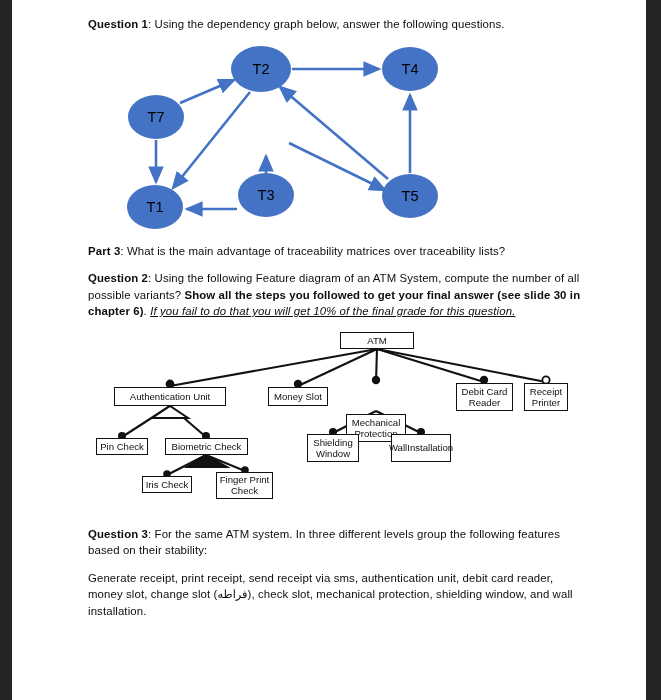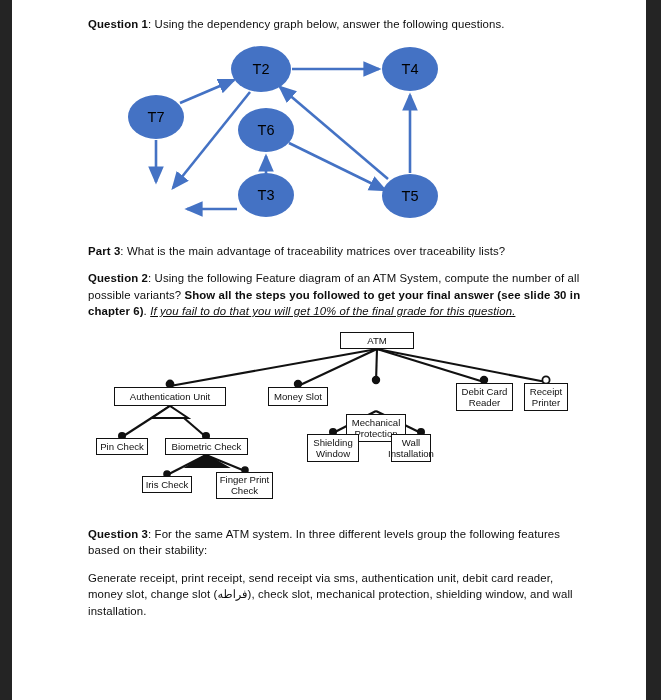--- a/index.html
+++ b/index.html
@@ -105,22 +105,22 @@
 
       <div class="gnode" style="left:143px;top:5px;width:60px;height:46px;">
           <span>T2</span>
         </div>
       <div class="gnode" style="left:294px;top:6px;width:56px;height:44px;">
           <span>T4</span>
         </div>
       <div class="gnode" style="left:40px;top:54px;width:56px;height:44px;">
           <span>T7</span>
         </div>
-      <div class="gnode" style="left:150px;top:67px;width:56px;height:44px;">
-          <span>T6</span>
+      <div class="gnode" style="left:39px;top:144px;width:56px;height:44px;">
+          <span>T1</span>
         </div>
       <div class="gnode" style="left:150px;top:132px;width:56px;height:44px;">
           <span>T3</span>
         </div>
       <div class="gnode" style="left:294px;top:133px;width:56px;height:44px;">
           <span>T5</span>
         </div>
     </div>
 
     <div class="gap-sm"></div>
@@ -199,21 +199,21 @@
           <span>Iris Check</span>
         </div>
       <div class="fbox" style="left:128px;top:142px;width:57px;height:27px;flex-direction:column;text-align:center;">
           <span>Finger Print</span>
           <span>Check</span>
         </div>
       <div class="fbox" style="left:219px;top:104px;width:52px;height:28px;flex-direction:column;">
           <span>Shielding</span>
           <span>Window</span>
         </div>
-      <div class="fbox" style="left:303px;top:104px;width:40px;height:28px;flex-direction:column;">
+      <div class="fbox" style="left:303px;top:104px;width:60px;height:28px;flex-direction:row;">
           <span>Wall</span>
           <span>Installation</span>
         </div>
     </div>
 
     <div class="gap-md"></div>
     <p class="para"><span class="b">Question 3</span><span>: For the same ATM system. In three different levels group the following features based on their stability:</span></p>
     <div class="gap-md"></div>
     <p class="para">Generate receipt, print receipt, send receipt via sms, authentication unit, debit card reader, money slot, change slot (فراطه), check slot, mechanical protection, shielding window, and wall installation.</p>
 

